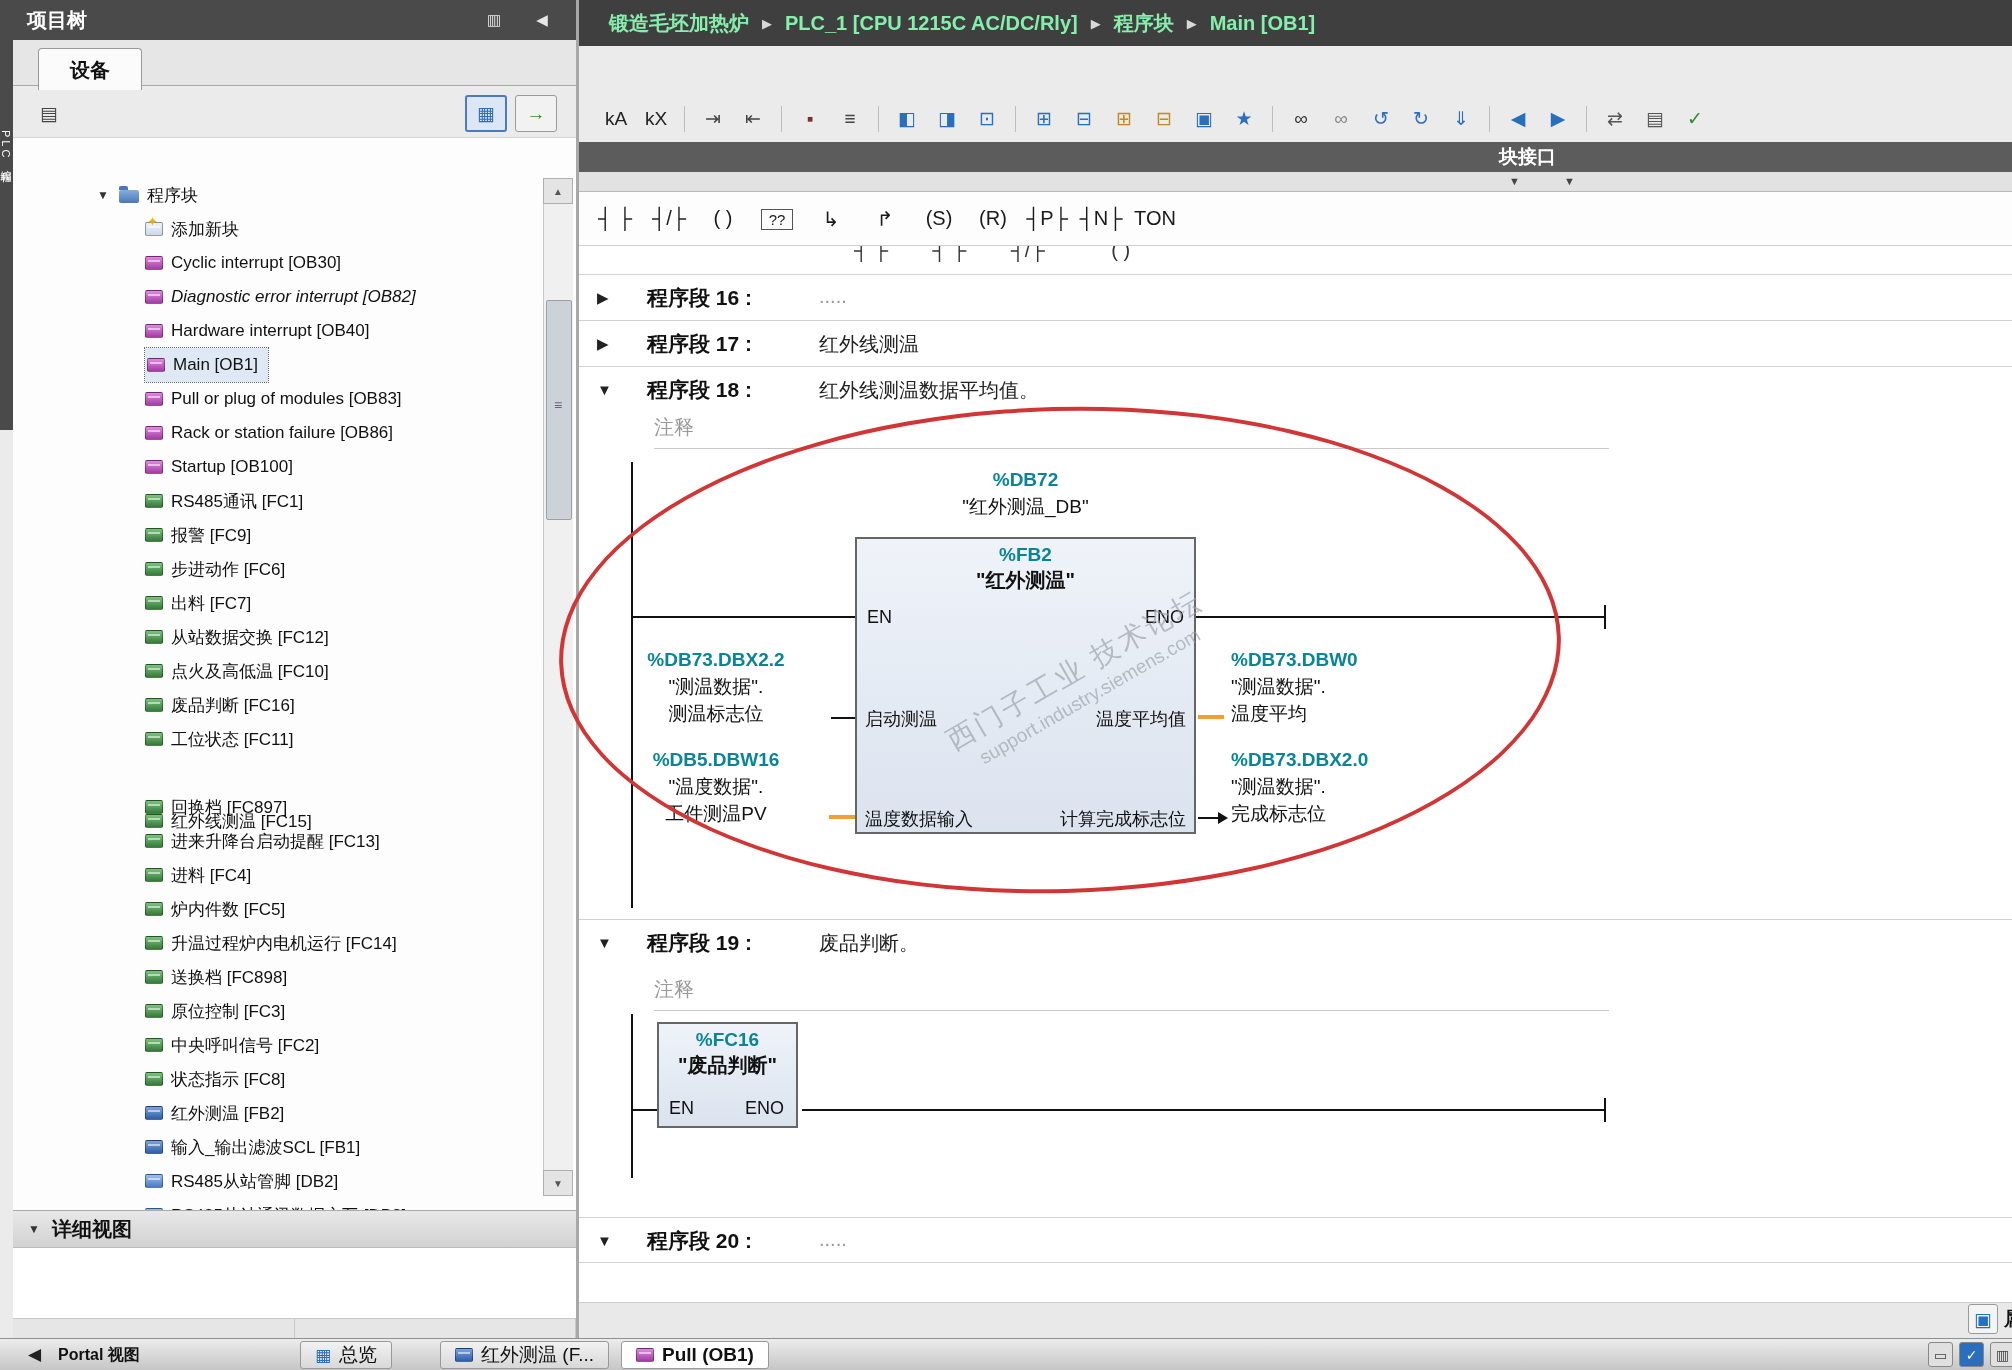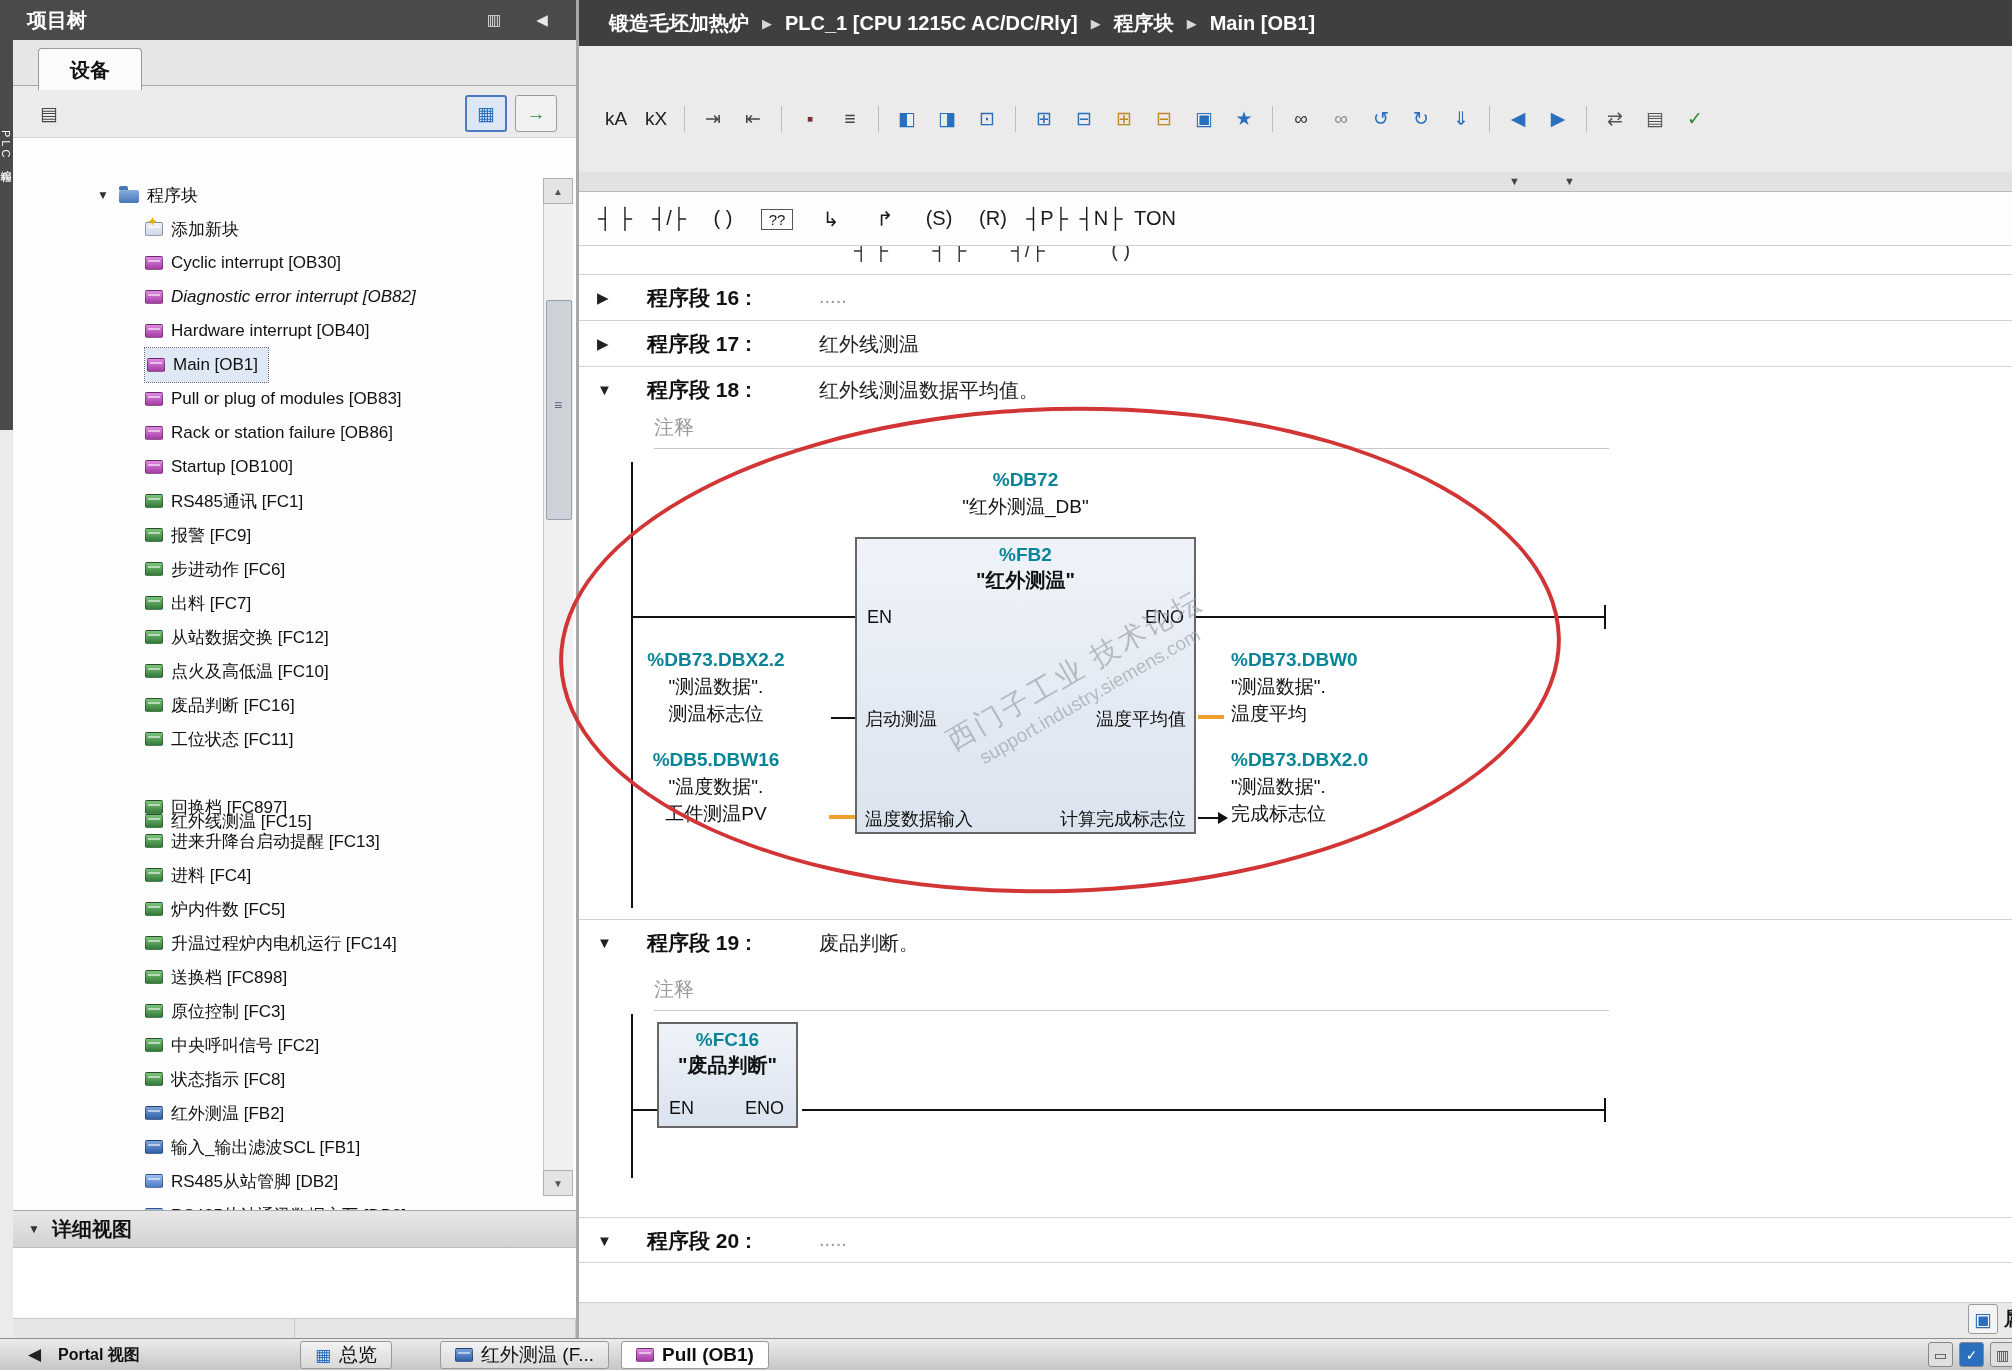--- a/index.html
+++ b/index.html
@@ -47,21 +47,21 @@
   .detail-header .mk{font-size:12px;color:#333}
   .detail-header .tx{font-weight:bold;font-size:20px}
   .detail-body{position:absolute;left:0;top:1248px;width:563px;height:90px;background:#fff}
   .detail-cols{position:absolute;left:0;top:70px;width:563px;height:20px;background:#e6e6e6;border-top:1px solid #c8c8c8;display:flex}
   .detail-cols div{flex:1;border-right:1px solid #c8c8c8}
   
   #divider{position:absolute;left:576px;top:0;width:3px;height:1338px;background:#a8a8a8}
   
   #right-pane{position:absolute;left:579px;top:0;width:1433px;height:1338px;background:#ebebeb}
   #breadcrumb{position:absolute;left:0;top:0;width:1433px;height:46px;background:#3f3f3f;display:flex;align-items:center;gap:13px;padding-left:30px}
-  .bc-item{color:#ffffff;font-weight:bold;font-size:20px;white-space:nowrap}
+  .bc-item{color:#86efac;font-weight:bold;font-size:20px;white-space:nowrap}
   .bc-sep{color:#d8d8d8;font-size:13px}
   #edit-toolbar{position:absolute;left:0;top:95px;width:1433px;height:47px;display:flex;align-items:center;padding-left:20px;gap:6px}
   .tico{width:34px;height:32px;display:flex;align-items:center;justify-content:center;font-size:19px;border-radius:3px}
   .tsep{width:1px;height:26px;background:#bdbdbd;margin:0 5px}
   .iface-bar{position:absolute;left:0;top:142px;width:1433px;height:30px;background:#5c5c5c}
   .iface-bar span{position:absolute;left:920px;color:#fff;font-weight:bold;font-size:19px;line-height:30px}
   .iface-split{position:absolute;left:0;top:172px;width:1433px;height:20px;background:#e2e2e2;border-bottom:1px solid #b8b8b8}
   .iface-split span{position:absolute;top:3px;font-size:11px;color:#444}
   #fav-bar{position:absolute;left:0;top:192px;width:1433px;height:54px;background:#fdfdfd;border-bottom:1px solid #d0d0d0;display:flex;align-items:center;padding-left:14px;gap:10px}
   .fav{min-width:44px;text-align:center;font-size:20px;color:#1a1a1a}
@@ -324,20 +324,23 @@
       <div class="tico" style="color: rgb(42, 111, 189);">⇓</div>
       <div class="tsep"></div>
       <div class="tico" style="color: rgb(42, 111, 189);">◀</div>
       <div class="tico" style="color: rgb(42, 111, 189);">▶</div>
       <div class="tsep"></div>
       <div class="tico" style="color: rgb(85, 85, 85);">⇄</div>
       <div class="tico" style="color: rgb(85, 85, 85);">▤</div>
       <div class="tico" style="color: rgb(46, 139, 46);">✓</div>
     </div>
 
+  <div class="iface-bar">
+    <span>块接口</span>
+  </div>
   <div class="iface-split">
     <span style="left:930px">▼</span>
     <span style="left:985px">▼</span>
   </div>
 
   <div id="fav-bar">
       <span class="fav">┤ ├</span>
       <span class="fav">┤/├</span>
       <span class="fav">( )</span>
       <span class="fav"><span class="fav-box">??</span></span>

